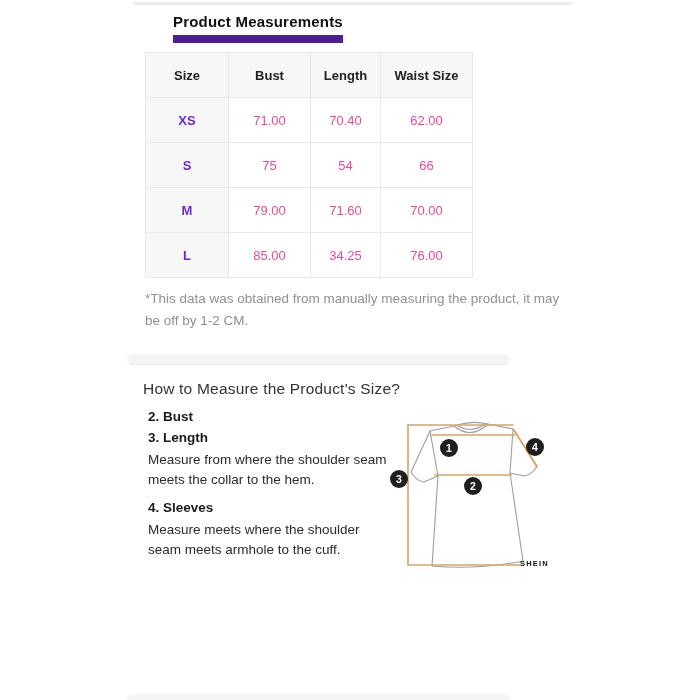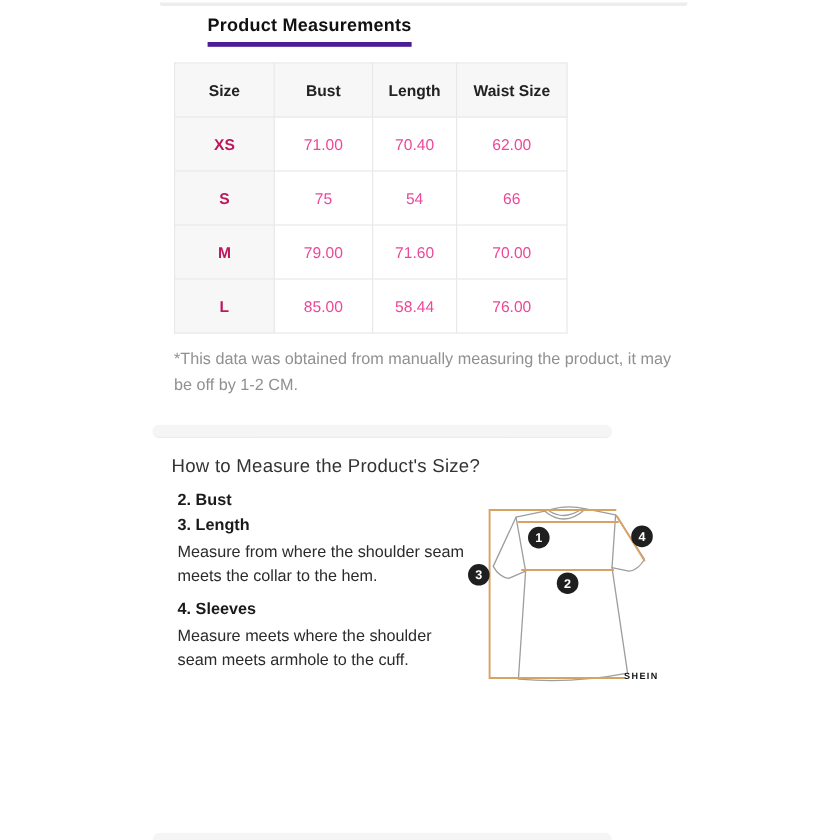--- a/index.html
+++ b/index.html
@@ -3,28 +3,28 @@
 <meta charset="utf-8">
 <style>
   * { margin: 0; padding: 0; box-sizing: border-box; }
   html, body { width: 700px; height: 700px; background: #ffffff; overflow: hidden; }
   body { font-family: "Liberation Sans", sans-serif; position: relative; color: #222; }
 
   .top-edge-line { position: absolute; left: 133px; top: 2px; width: 440px; height: 3px;
     background: #ededed; border-radius: 0 0 3px 3px; }
 
   .page-title { position: absolute; left: 173px; top: 13px; font-size: 15px; font-weight: 700;
-    color: #111; letter-spacing: 0.2px; border-bottom: 4px solid #4c1d95; padding-bottom: 5px; }
+    color: #111; letter-spacing: 0.2px; border-bottom: 8px solid #4c1d95; padding-bottom: 5px; }
 
   table.meas { position: absolute; left: 145px; top: 52px; border-collapse: collapse;
     width: 327px; table-layout: fixed; }
   table.meas th, table.meas td { border: 1px solid #e8e8e8; height: 45px; text-align: center;
     vertical-align: middle; font-size: 13px; }
   table.meas th { background: #f7f7f7; font-weight: 700; color: #222; }
-  table.meas td.size-col { background: #f7f7f7; font-weight: 700; color: #be185d; }
+  table.meas td.size-col { background: #f7f7f7; font-weight: 700; color: #6d28d9; }
   table.meas td { color: #ec4899; font-weight: 400; }
   col.c-size { width: 83px; } col.c-bust { width: 82px; }
   col.c-len { width: 70px; } col.c-waist { width: 92px; }
 
   .note { position: absolute; left: 145px; top: 288px; width: 415px; font-size: 13.5px;
     color: #909090; line-height: 1.62; }
 
   .divider { position: absolute; left: 127px; width: 383px; background: #f5f5f5;
     border-bottom: 1px solid #ececec; }
   .divider.mid { top: 354px; height: 11px; border-radius: 6px; }
@@ -78,21 +78,21 @@
     </tr>
     <tr>
       <td class="size-col">M</td>
       <td>79.00</td>
       <td>71.60</td>
       <td>70.00</td>
     </tr>
     <tr>
       <td class="size-col">L</td>
       <td>85.00</td>
-      <td>58.44</td>
+      <td>34.25</td>
       <td>76.00</td>
     </tr>
   </tbody>
 </table>
 
 <p class="note">*This data was obtained from manually measuring the product, it may be off by 1-2 CM.</p>
 
 <div class="divider mid"></div>
 
 <div class="how-heading">How to Measure the Product's Size?</div>

